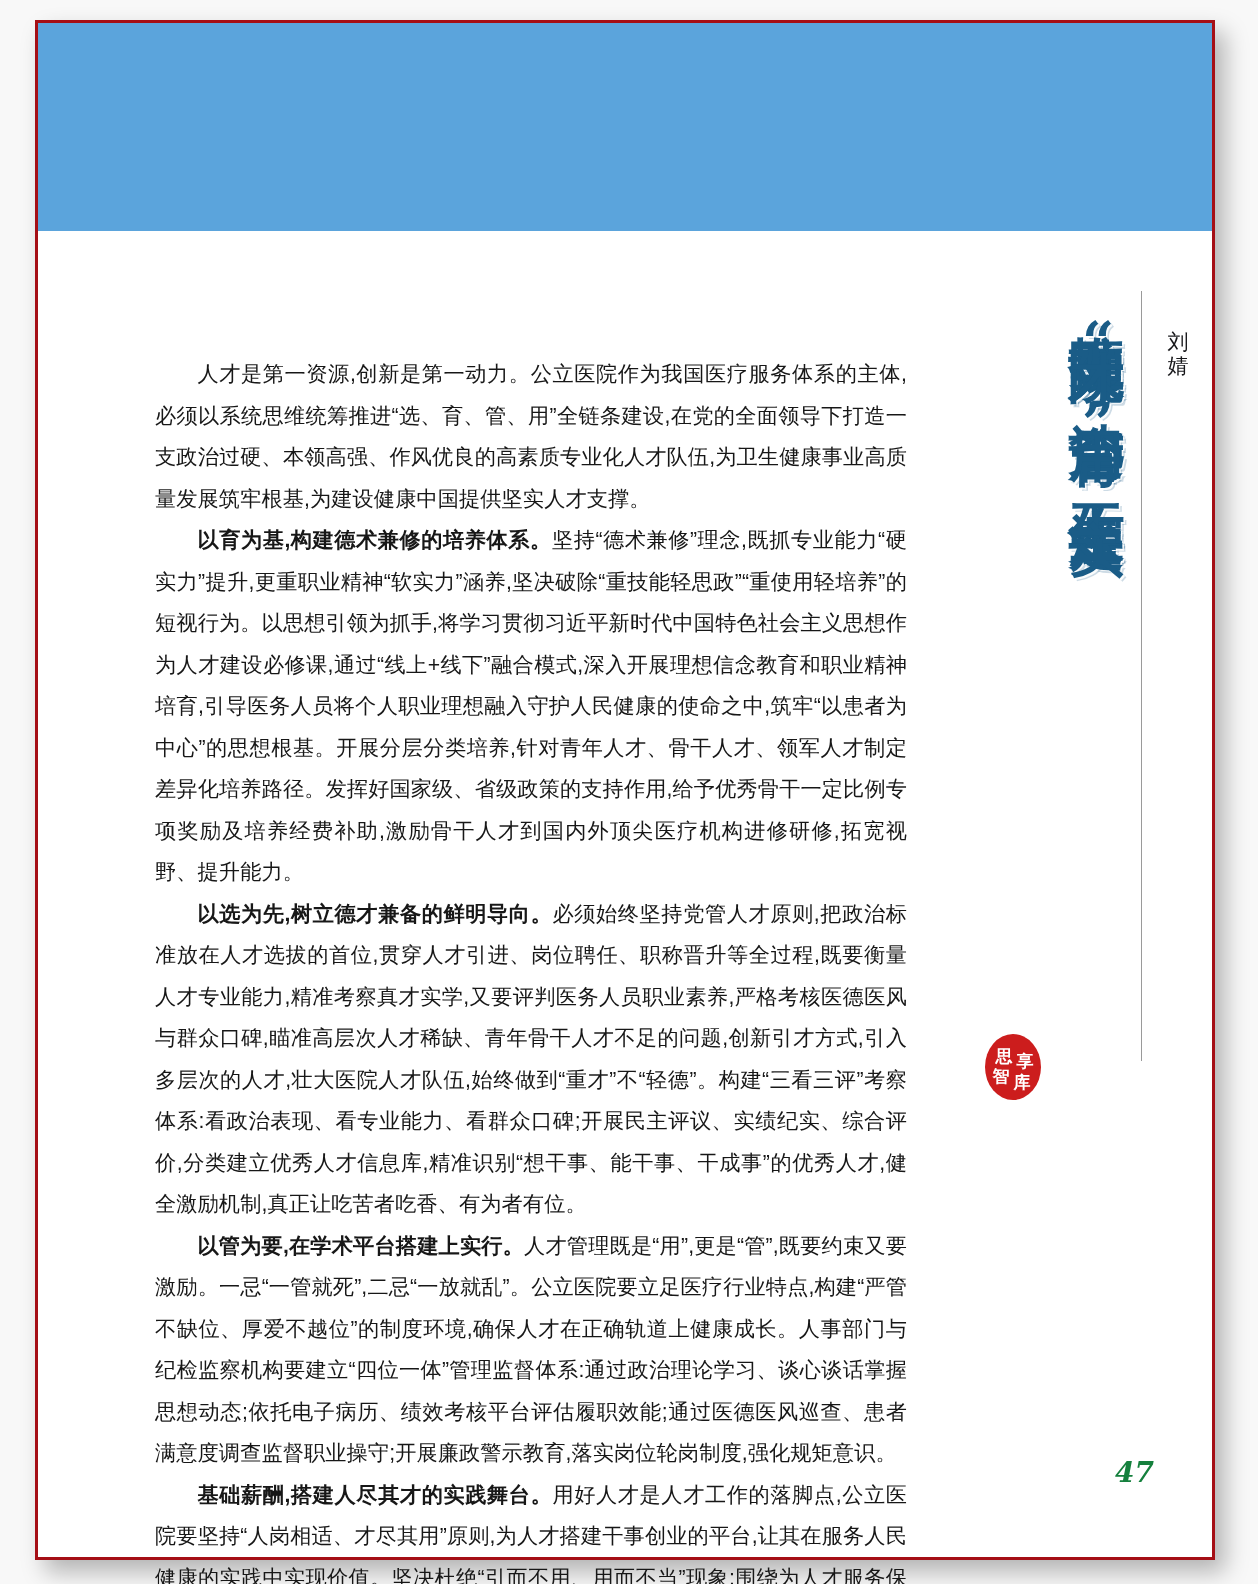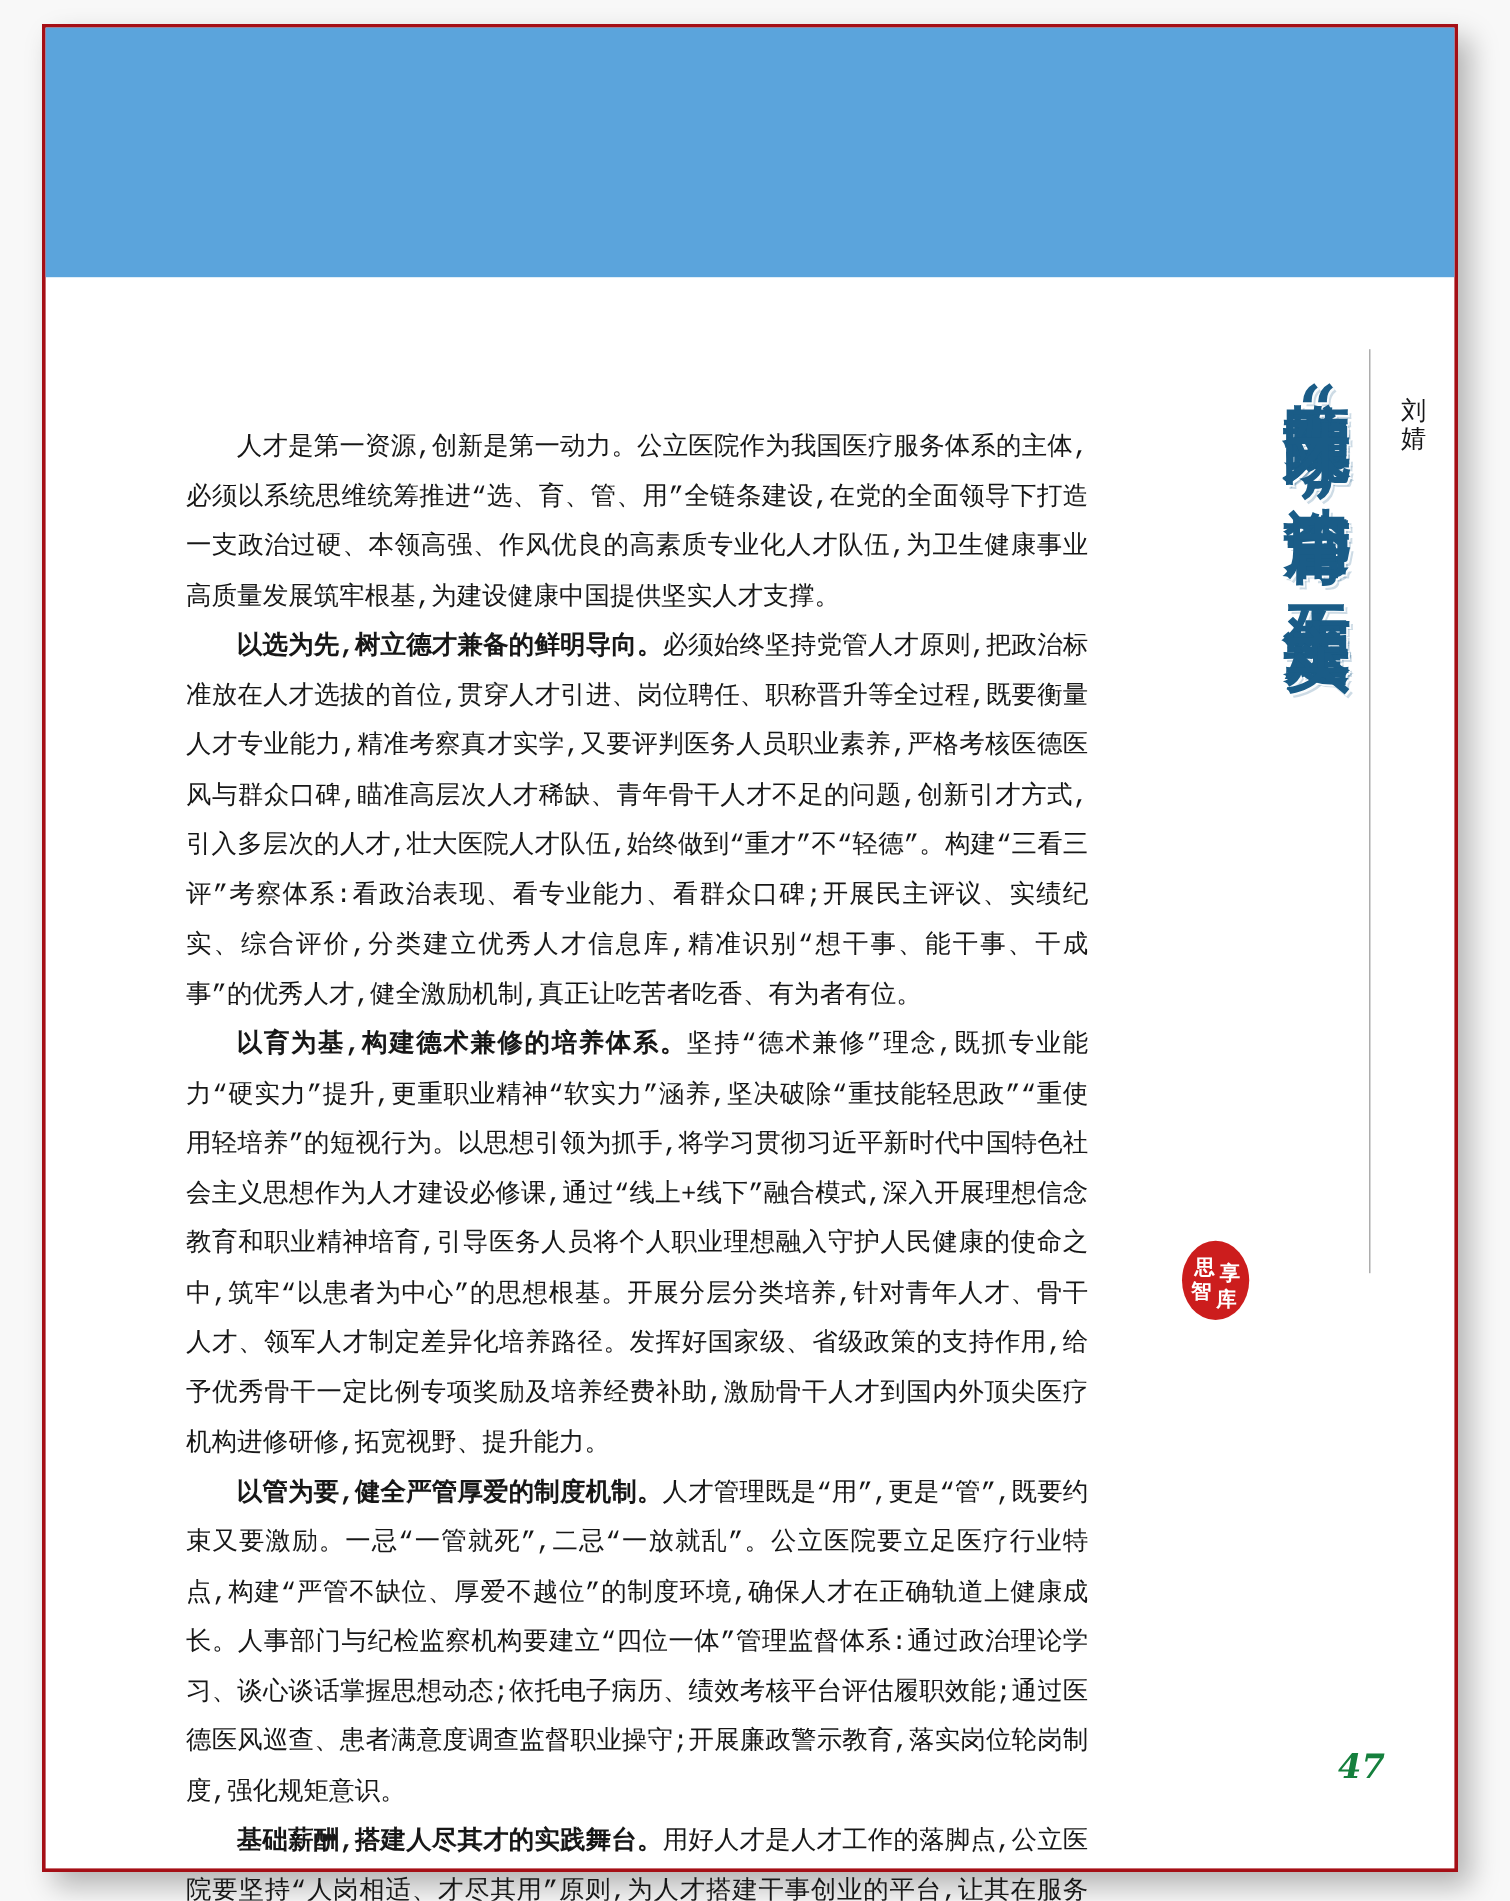--- a/index.html
+++ b/index.html
@@ -108,21 +108,21 @@
   }
 
   
   .article {
     position: absolute;
     left: 117px;
     top: 122px;
     width: 752px;
   }
   .para {
-    font-family: Liberation Mono, monospace;
+    font-family: Liberation Sans, sans-serif;
     font-size: 21.2px;
     line-height: 41.5px;
     color: #171717;
     text-align: justify;
     text-justify: inter-ideograph;
     text-indent: 2em;
     margin: 0 0 0 0;
     letter-spacing: 0.1px;
   }
   .lead {
@@ -166,25 +166,25 @@
             <text x="19" y="51">智</text>
             <text x="40" y="57">库</text>
           </g>
         </svg>
       </div>
 
       <div class="article">
 
         <p class="para"><span>人才是第一资源,创新是第一动力。公立医院作为我国医疗服务体系的主体,必须以系统思维统筹推进“选、育、管、用”全链条建设,在党的全面领导下打造一支政治过硬、本领高强、作风优良的高素质专业化人才队伍,为卫生健康事业高质量发展筑牢根基,为建设健康中国提供坚实人才支撑。</span></p>
 
+        <p class="para"><span class="lead">以育为基,构建德术兼修的培养体系。</span><span>坚持“德术兼修”理念,既抓专业能力“硬实力”提升,更重职业精神“软实力”涵养,坚决破除“重技能轻思政”“重使用轻培养”的短视行为。以思想引领为抓手,将学习贯彻习近平新时代中国特色社会主义思想作为人才建设必修课,通过“线上+线下”融合模式,深入开展理想信念教育和职业精神培育,引导医务人员将个人职业理想融入守护人民健康的使命之中,筑牢“以患者为中心”的思想根基。开展分层分类培养,针对青年人才、骨干人才、领军人才制定差异化培养路径。发挥好国家级、省级政策的支持作用,给予优秀骨干一定比例专项奖励及培养经费补助,激励骨干人才到国内外顶尖医疗机构进修研修,拓宽视野、提升能力。</span></p>
+
         <p class="para"><span class="lead">以选为先,树立德才兼备的鲜明导向。</span><span>必须始终坚持党管人才原则,把政治标准放在人才选拔的首位,贯穿人才引进、岗位聘任、职称晋升等全过程,既要衡量人才专业能力,精准考察真才实学,又要评判医务人员职业素养,严格考核医德医风与群众口碑,瞄准高层次人才稀缺、青年骨干人才不足的问题,创新引才方式,引入多层次的人才,壮大医院人才队伍,始终做到“重才”不“轻德”。构建“三看三评”考察体系:看政治表现、看专业能力、看群众口碑;开展民主评议、实绩纪实、综合评价,分类建立优秀人才信息库,精准识别“想干事、能干事、干成事”的优秀人才,健全激励机制,真正让吃苦者吃香、有为者有位。</span></p>
 
-        <p class="para"><span class="lead">以育为基,构建德术兼修的培养体系。</span><span>坚持“德术兼修”理念,既抓专业能力“硬实力”提升,更重职业精神“软实力”涵养,坚决破除“重技能轻思政”“重使用轻培养”的短视行为。以思想引领为抓手,将学习贯彻习近平新时代中国特色社会主义思想作为人才建设必修课,通过“线上+线下”融合模式,深入开展理想信念教育和职业精神培育,引导医务人员将个人职业理想融入守护人民健康的使命之中,筑牢“以患者为中心”的思想根基。开展分层分类培养,针对青年人才、骨干人才、领军人才制定差异化培养路径。发挥好国家级、省级政策的支持作用,给予优秀骨干一定比例专项奖励及培养经费补助,激励骨干人才到国内外顶尖医疗机构进修研修,拓宽视野、提升能力。</span></p>
-
-        <p class="para"><span class="lead">以管为要,健全严管厚爱的制度机制。</span><span>人才管理既是“用”,更是“管”,既要约束又要激励。一忌“一管就死”,二忌“一放就乱”。公立医院要立足医疗行业特点,构建“严管不缺位、厚爱不越位”的制度环境,确保人才在正确轨道上健康成长。人事部门与纪检监察机构要建立“四位一体”管理监督体系:通过政治理论学习、谈心谈话掌握思想动态;依托电子病历、绩效考核平台评估履职效能;通过医德医风巡查、患者满意度调查监督职业操守;开展廉政警示教育,落实岗位轮岗制度,强化规矩意识。</span></p>
+        <p class="para"><span class="lead">以管为要,在学术平台搭建上实行。</span><span>人才管理既是“用”,更是“管”,既要约束又要激励。一忌“一管就死”,二忌“一放就乱”。公立医院要立足医疗行业特点,构建“严管不缺位、厚爱不越位”的制度环境,确保人才在正确轨道上健康成长。人事部门与纪检监察机构要建立“四位一体”管理监督体系:通过政治理论学习、谈心谈话掌握思想动态;依托电子病历、绩效考核平台评估履职效能;通过医德医风巡查、患者满意度调查监督职业操守;开展廉政警示教育,落实岗位轮岗制度,强化规矩意识。</span></p>
 
         <p class="para"><span class="lead">基础薪酬,搭建人尽其才的实践舞台。</span><span>用好人才是人才工作的落脚点,公立医院要坚持“人岗相适、才尽其用”原则,为人才搭建干事创业的平台,让其在服务人民健康的实践中实现价值。坚决杜绝“引而不用、用而不当”现象;围绕为人才服务保障抓关爱,优化需求和服务供给,建立人才诉求响应机制,及时解决急难愁盼问题;加快“智慧人事”建设,打造“一站式”线上服务平台,减轻事务性负担,同时要优化激励机制,探索“基础薪酬+绩效+成果转化分红”多元分配方式,激发内生动力,在学术平台搭建上实行“分科设带教主任、多学科联合”的跨学科平台,为领军人才赋予技术路线决定权、团队组建权和资源调配权,释放创新活力。</span></p>
 
       </div>
 
     </div>
 
     <div class="folio">47</div>
 
   </div>

